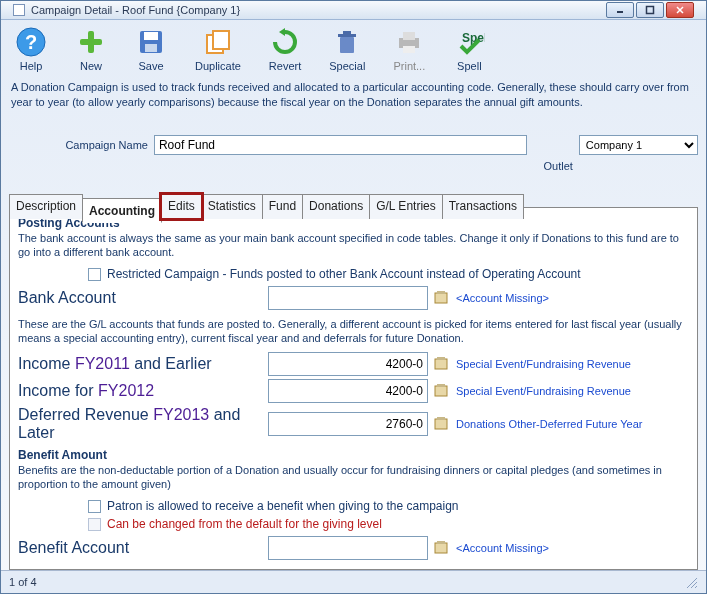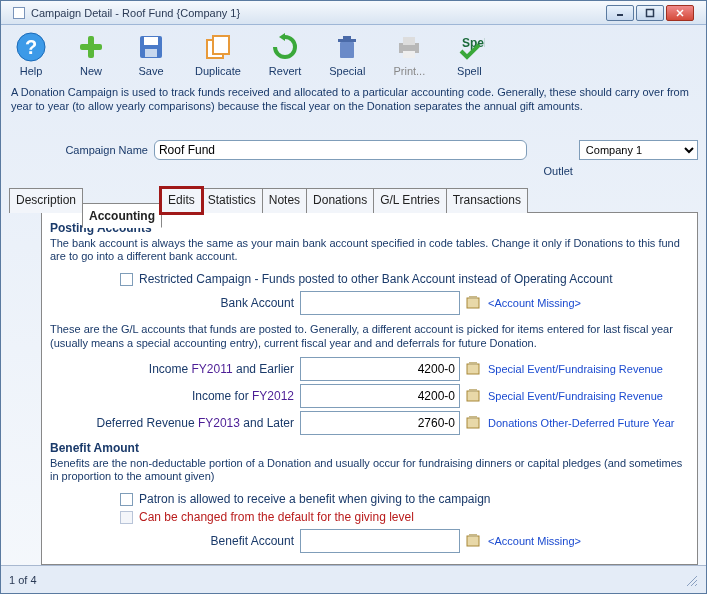--- a/index.html
+++ b/index.html
@@ -16,32 +16,32 @@
 .toolbar-btn { display: flex; flex-direction: column; align-items: center; gap: 2px; cursor: pointer; color: #1a3a6a; font-size: 11px; }
 .toolbar-btn .ticon { width: 32px; height: 32px; display: flex; align-items: center; justify-content: center; }
 .toolbar-btn.disabled { color: #888; cursor: default; }
 .body-area { padding: 4px 8px 0; flex: 1; display: flex; flex-direction: column; }
 .info-text { color: #1a3a6a; font-size: 11px; line-height: 1.3; padding: 2px 2px 10px; }
 .field-row { display: flex; align-items: center; margin-bottom: 8px; }
 .field-label { color: #1a3a6a; text-align: right; padding-right: 6px; }
 .text-input { border: 1px solid #7f9db9; background: #fff; height: 20px; padding: 2px 4px; font-family: inherit; font-size: 12px; }
 .select-input { border: 1px solid #7f9db9; background: #fff; height: 20px; padding: 1px 2px; font-family: inherit; font-size: 11px; }
 .tabs { display: flex; border-bottom: 1px solid #888; margin-top: 2px; }
-.tab { border: 1px solid #888; border-bottom: none; padding: 4px 6px 4px; font-size: 12px; color: #222; background: #f2f5fa; margin-right: -1px; cursor: pointer; position: relative; top: 1px; }
+.tab { border: 1px solid #888; border-bottom: none; padding: 4px 6px 4px; font-size: 12px; color: #222; background: #f2f5fa; margin-right: -1px; cursor: pointer; position: relative; top: 12px; }
 .tab.active { background: #fff; font-weight: bold; border-bottom: 1px solid #fff; top: 16px; padding-top: 5px; z-index: 2; }
 .tab.highlighted { outline: 3px solid #a01818; outline-offset: -1px; z-index: 3; }
-.tab-body { background: #fff; border: 1px solid #888; border-top: none; padding: 6px 8px; flex: 1; overflow: auto; color: #1a3a6a; margin-left: 32px; }
+.tab-body { background: #fff; border: 1px solid #888; border-top: none; padding: 6px 8px; flex: 1; overflow: auto; color: #1a3a6a; }
 .section-title { font-weight: bold; font-size: 12px; color: #1a3a6a; margin: 2px 0; }
 .section-desc { font-size: 11px; color: #1a3a6a; line-height: 1.25; margin-bottom: 6px; }
 .checkbox-row { display: flex; align-items: center; padding: 2px 0 2px 70px; font-size: 12px; color: #1a3a6a; }
 .checkbox-row.disabled { color: #b91c1c; }
 .chk { width: 13px; height: 13px; border: 1px solid #7f9db9; background: #fff; margin-right: 6px; }
 .chk.disabled { border-color: #b8c4d8; background: #f4f6fa; }
 .acct-row { display: flex; align-items: center; margin: 3px 0; }
-.acct-label { width: 250px; text-align: right; padding-right: 6px; font-size: 12px; color: #1a3a6a; }
+.acct-label { width: 250px; text-align: left; padding-right: 6px; font-size: 16px; color: #1a3a6a; }
 .acct-label .yearlink { color: #4c1d95; }
 .acct-input { width: 160px; border: 1px solid #7f9db9; height: 24px; padding: 2px 4px; text-align: right; font-family: inherit; font-size: 12px; }
 .acct-icon { width: 18px; height: 18px; margin: 0 5px; }
 .acct-link { color: #1a4ad0; font-size: 11px; cursor: pointer; }
 .statusbar { height: 28px; border-top: 1px solid #a8b8d0; background: #e4ecf7; display: flex; align-items: center; padding: 0 8px; font-size: 11px; color: #2a3a55; justify-content: space-between; }
 .resize-grip { width: 14px; height: 14px; }
 </style>
 </head>
 <body>
 
@@ -146,33 +146,33 @@
         </span>
       <span>Spell</span>
     </div>
   </div>
 
   <div class="body-area">
     <div class="info-text">A Donation Campaign is used to track funds received and allocated to a particular accounting code.  Generally, these should carry over from year to year (to allow yearly comparisons) because the fiscal year on the Donation separates the annual gift amounts.</div>
 
     <div class="field-row">
       <div class="field-label" style="width:146px;">Campaign Name</div>
-      <input class="text-input" style="width: 376px; border-radius: 6px;" value="Roof Fund">
+      <input class="text-input" style="width: 376px;" value="Roof Fund">
       <div class="field-label" style="width:52px;margin-top:41px;">Outlet</div>
       <select class="select-input" style="width:120px;">
         <option>Company 1</option>
       </select>
     </div>
 
     <div class="tabs">
       <div class="tab">Description</div>
       <div class="tab active">Accounting</div>
       <div class="tab highlighted">Edits</div>
       <div class="tab">Statistics</div>
-      <div class="tab">Notes</div>
+      <div class="tab">Fund</div>
       <div class="tab">Donations</div>
       <div class="tab">G/L Entries</div>
       <div class="tab">Transactions</div>
     </div>
 
     <div class="tab-body">
       <div class="section-title">Posting Accounts</div>
       <div class="section-desc">The bank account is always the same as your main bank account specified in code tables.  Change it only if Donations to this fund are to go into a different bank account.</div>
 
       <div class="checkbox-row">

